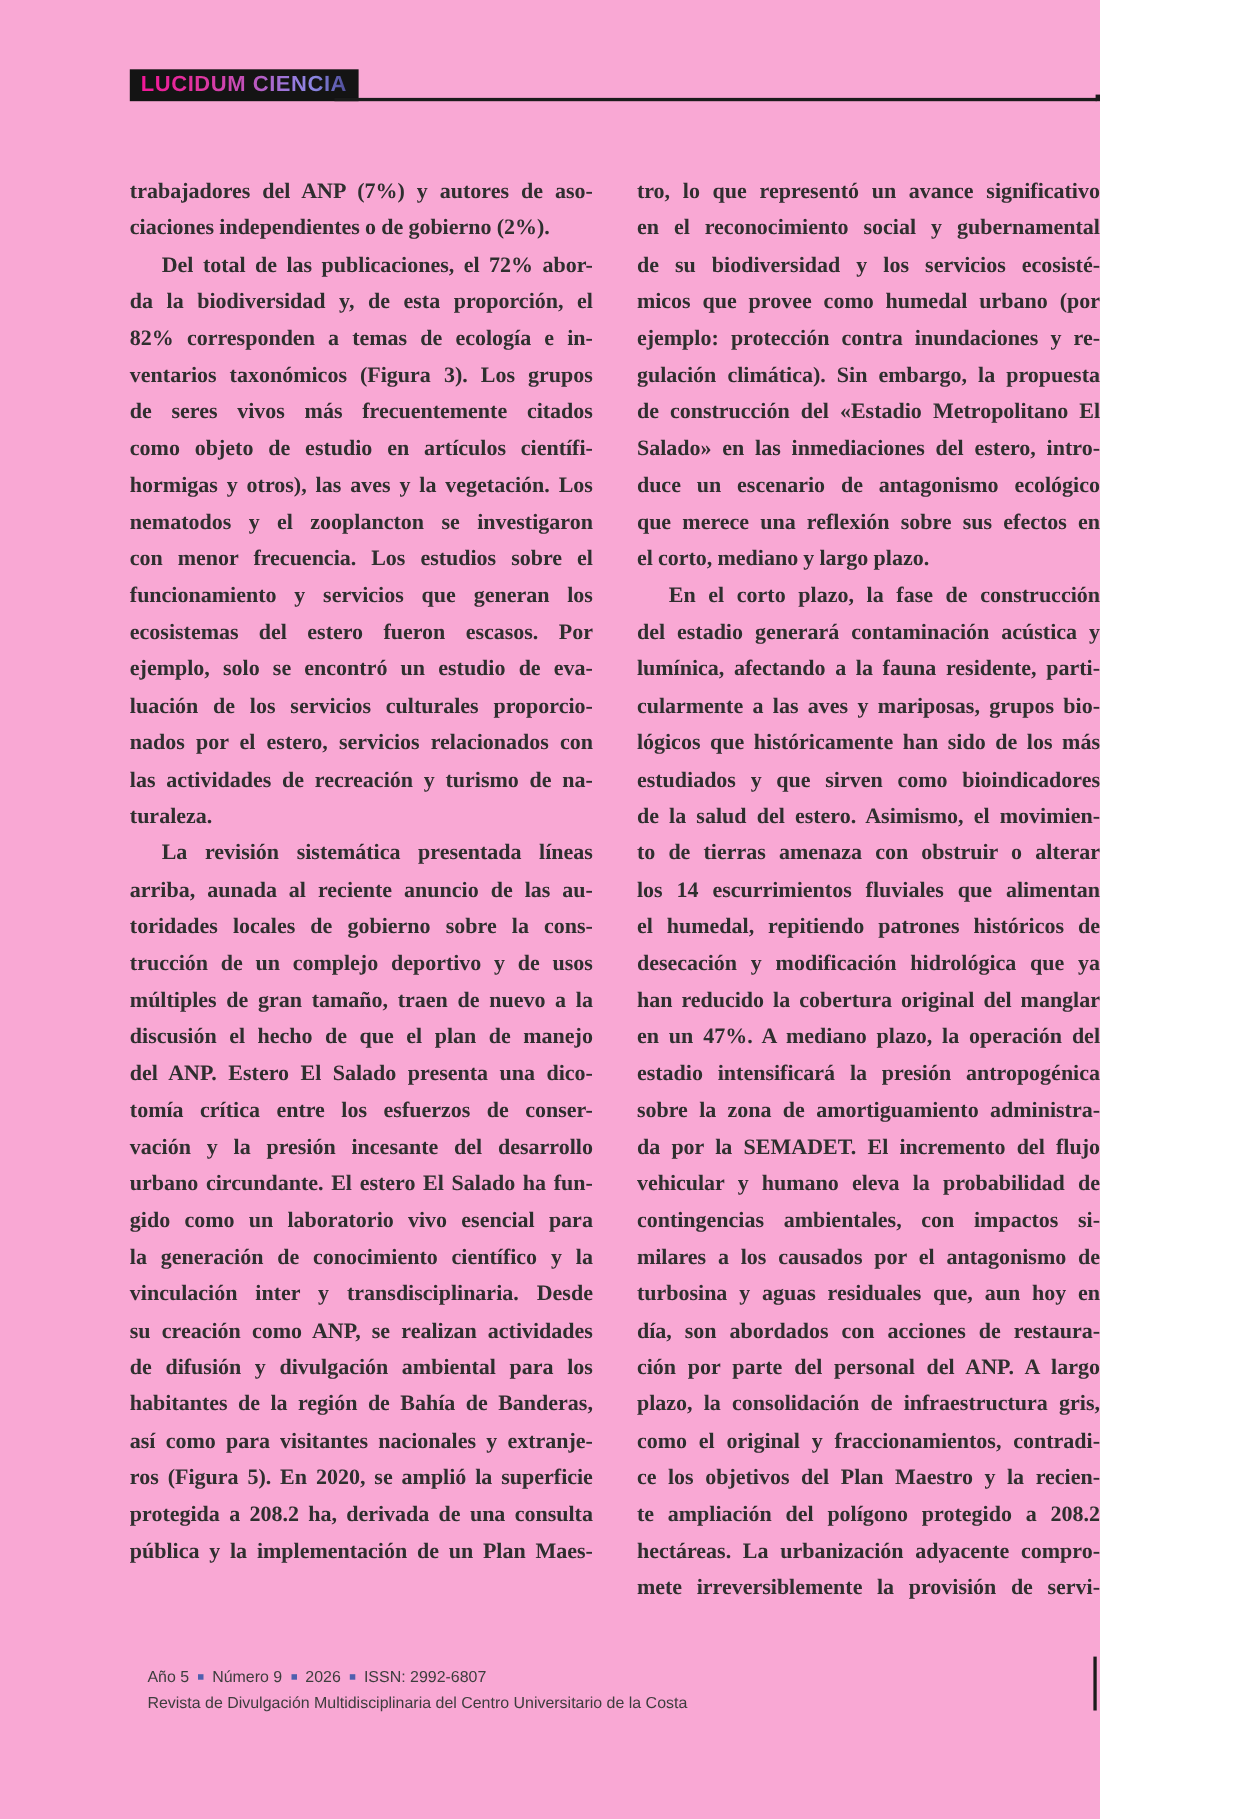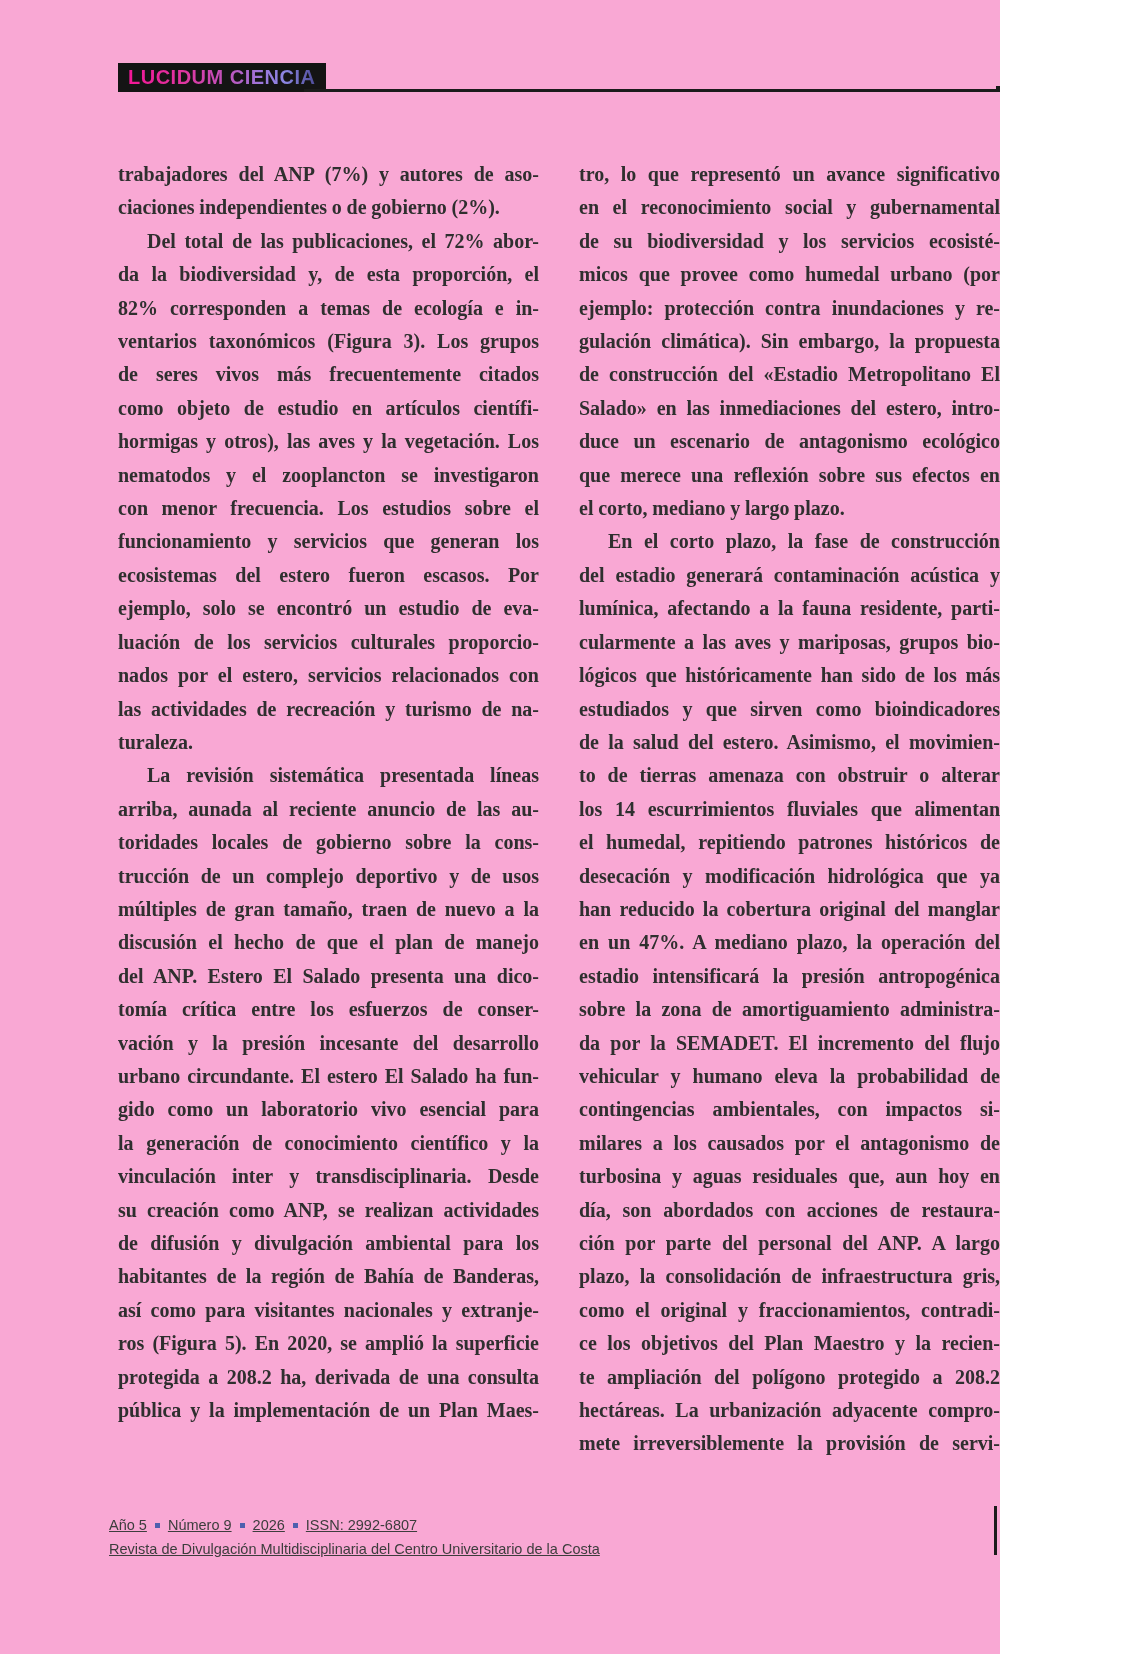--- a/index.html
+++ b/index.html
@@ -70,28 +70,27 @@
     text-align-last: justify;
     text-justify: inter-word;
     white-space: normal;
   }
   .line.para-end { text-align-last: left; }
   .line.indent   { text-indent: 29px; }
 
   
   .footer-block {
     position: absolute;
-    left: 109px;
+    left: 134px;
     top: 1513px;
     font-family: "Liberation Sans", sans-serif;
     font-size: 14.5px;
     line-height: 24px;
     color: #3d3d3d;
     white-space: nowrap;
-    text-decoration: underline;
   }
   .sep-square {
     display: inline-block;
     width: 5px;
     height: 5px;
     background: #4f5fae;
     margin: 0 8px;
     vertical-align: 2px;
   }
   .pageno-bar {

